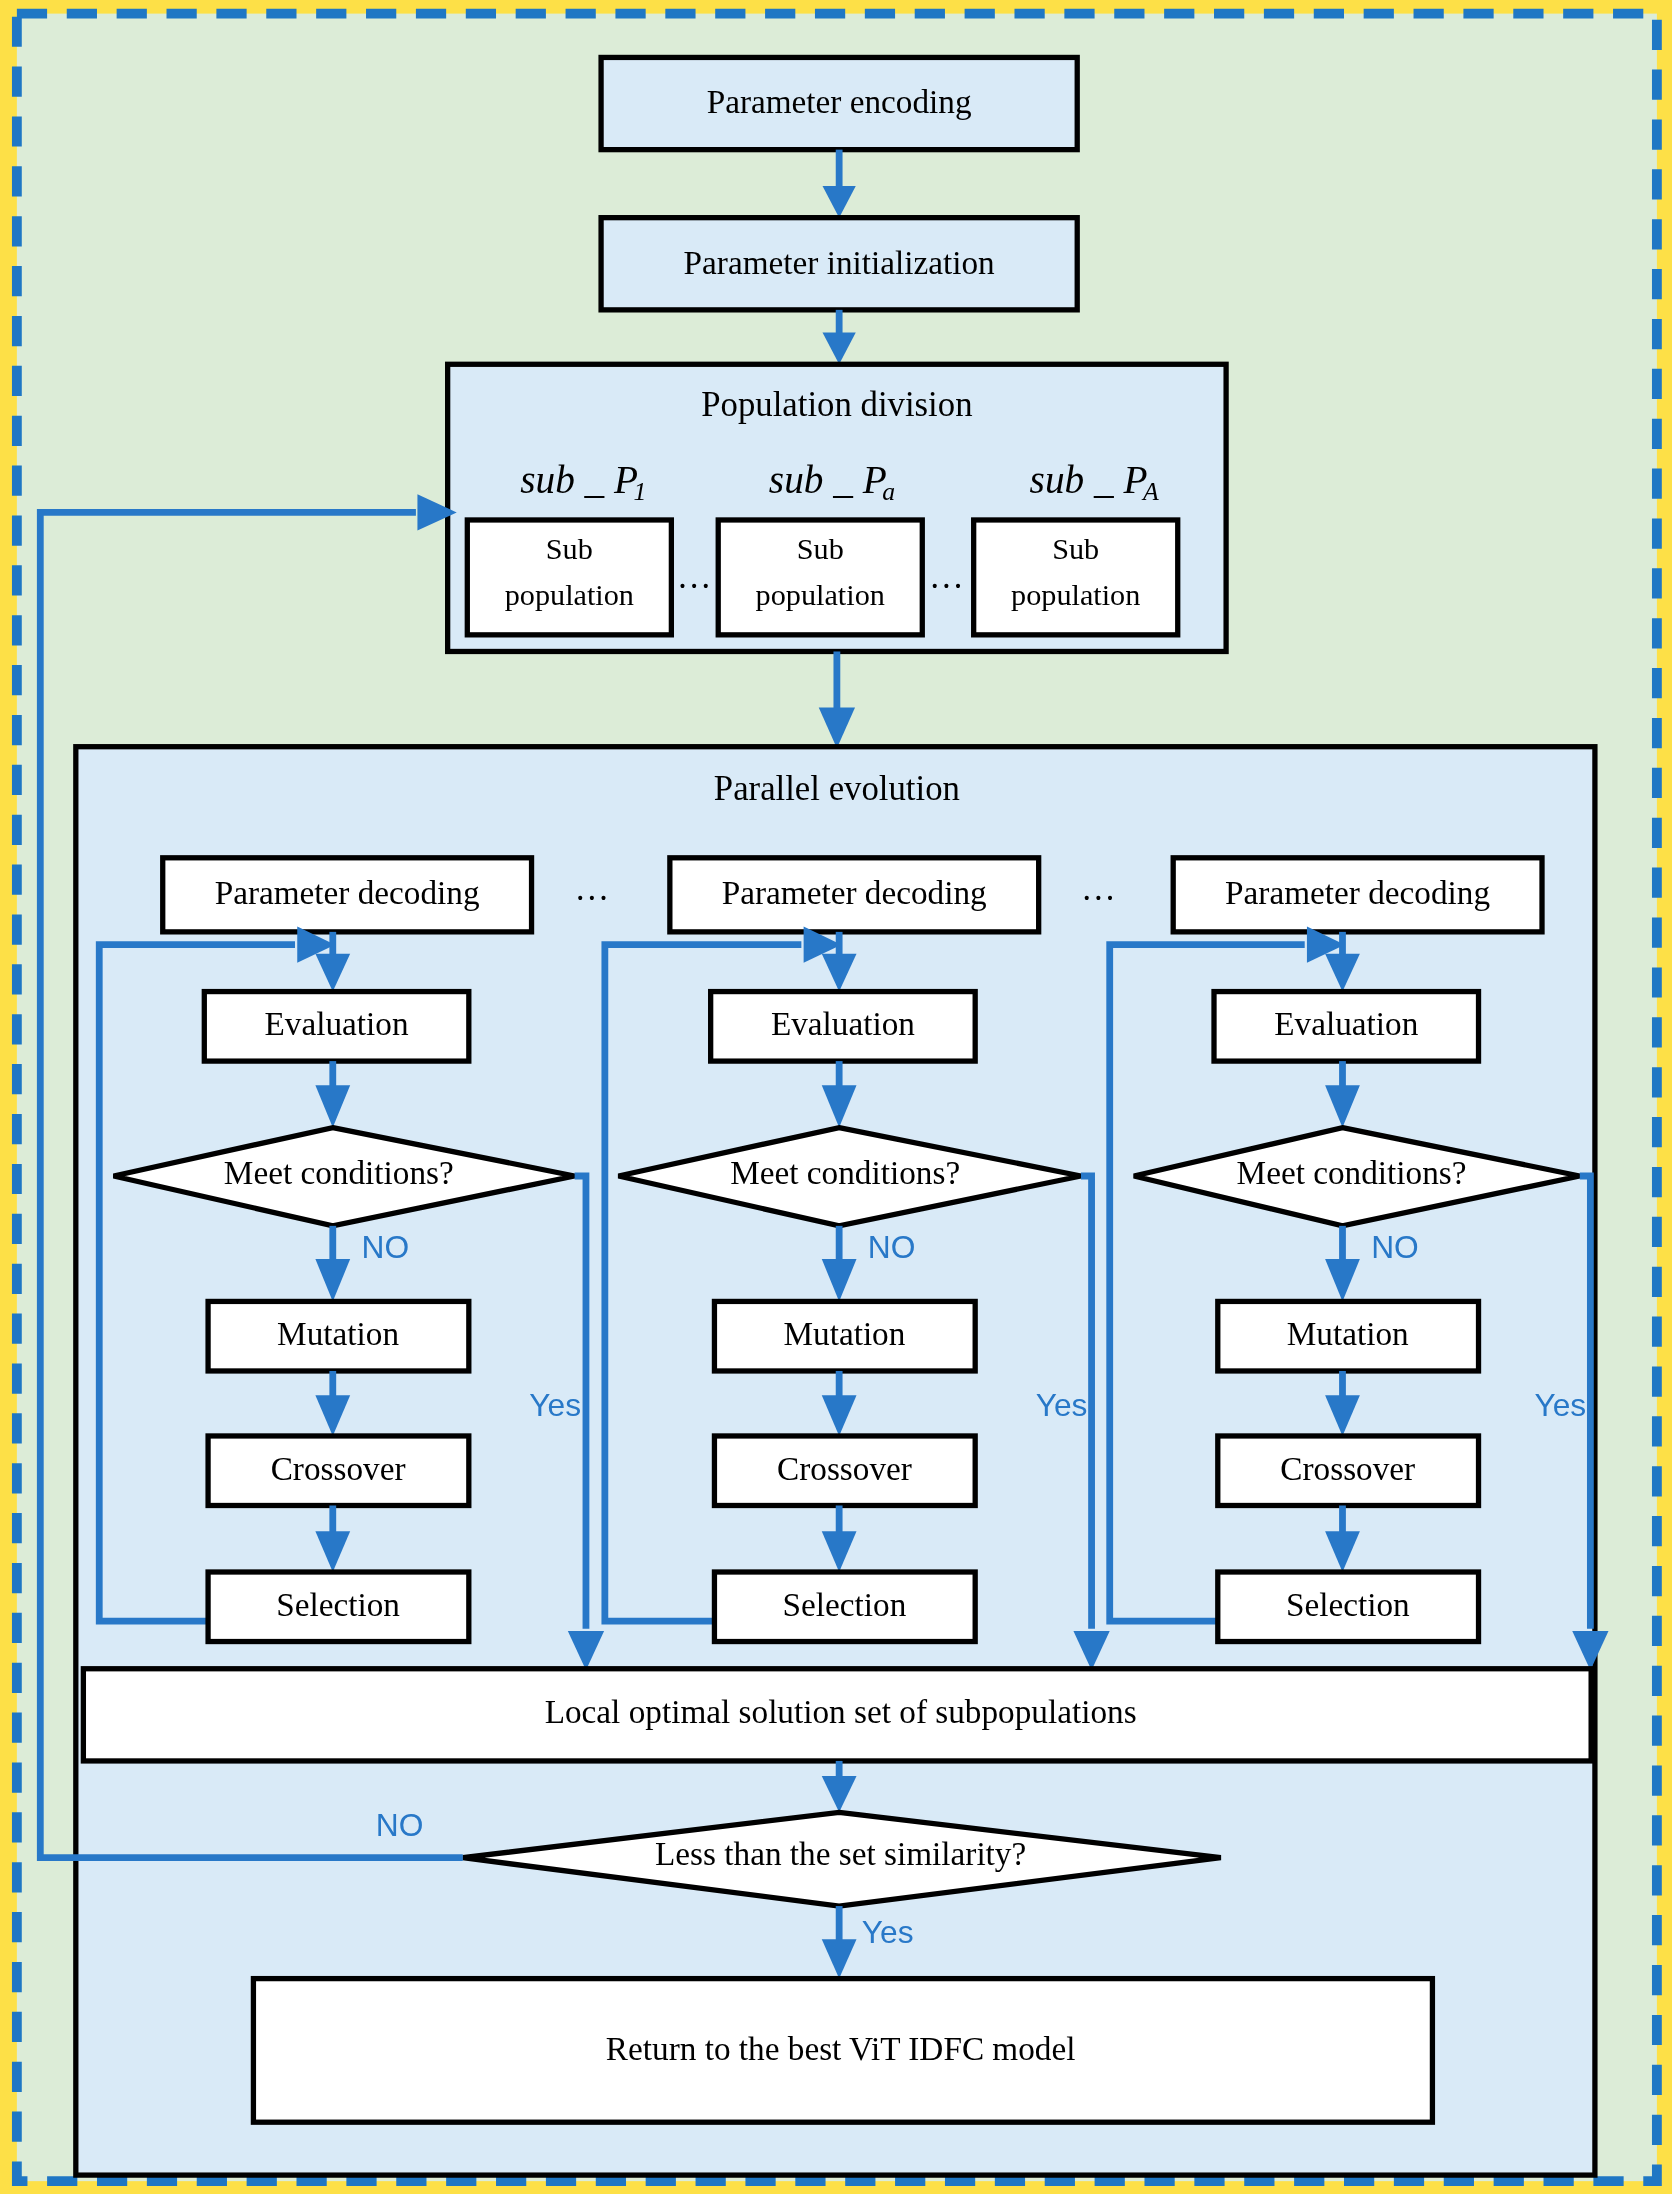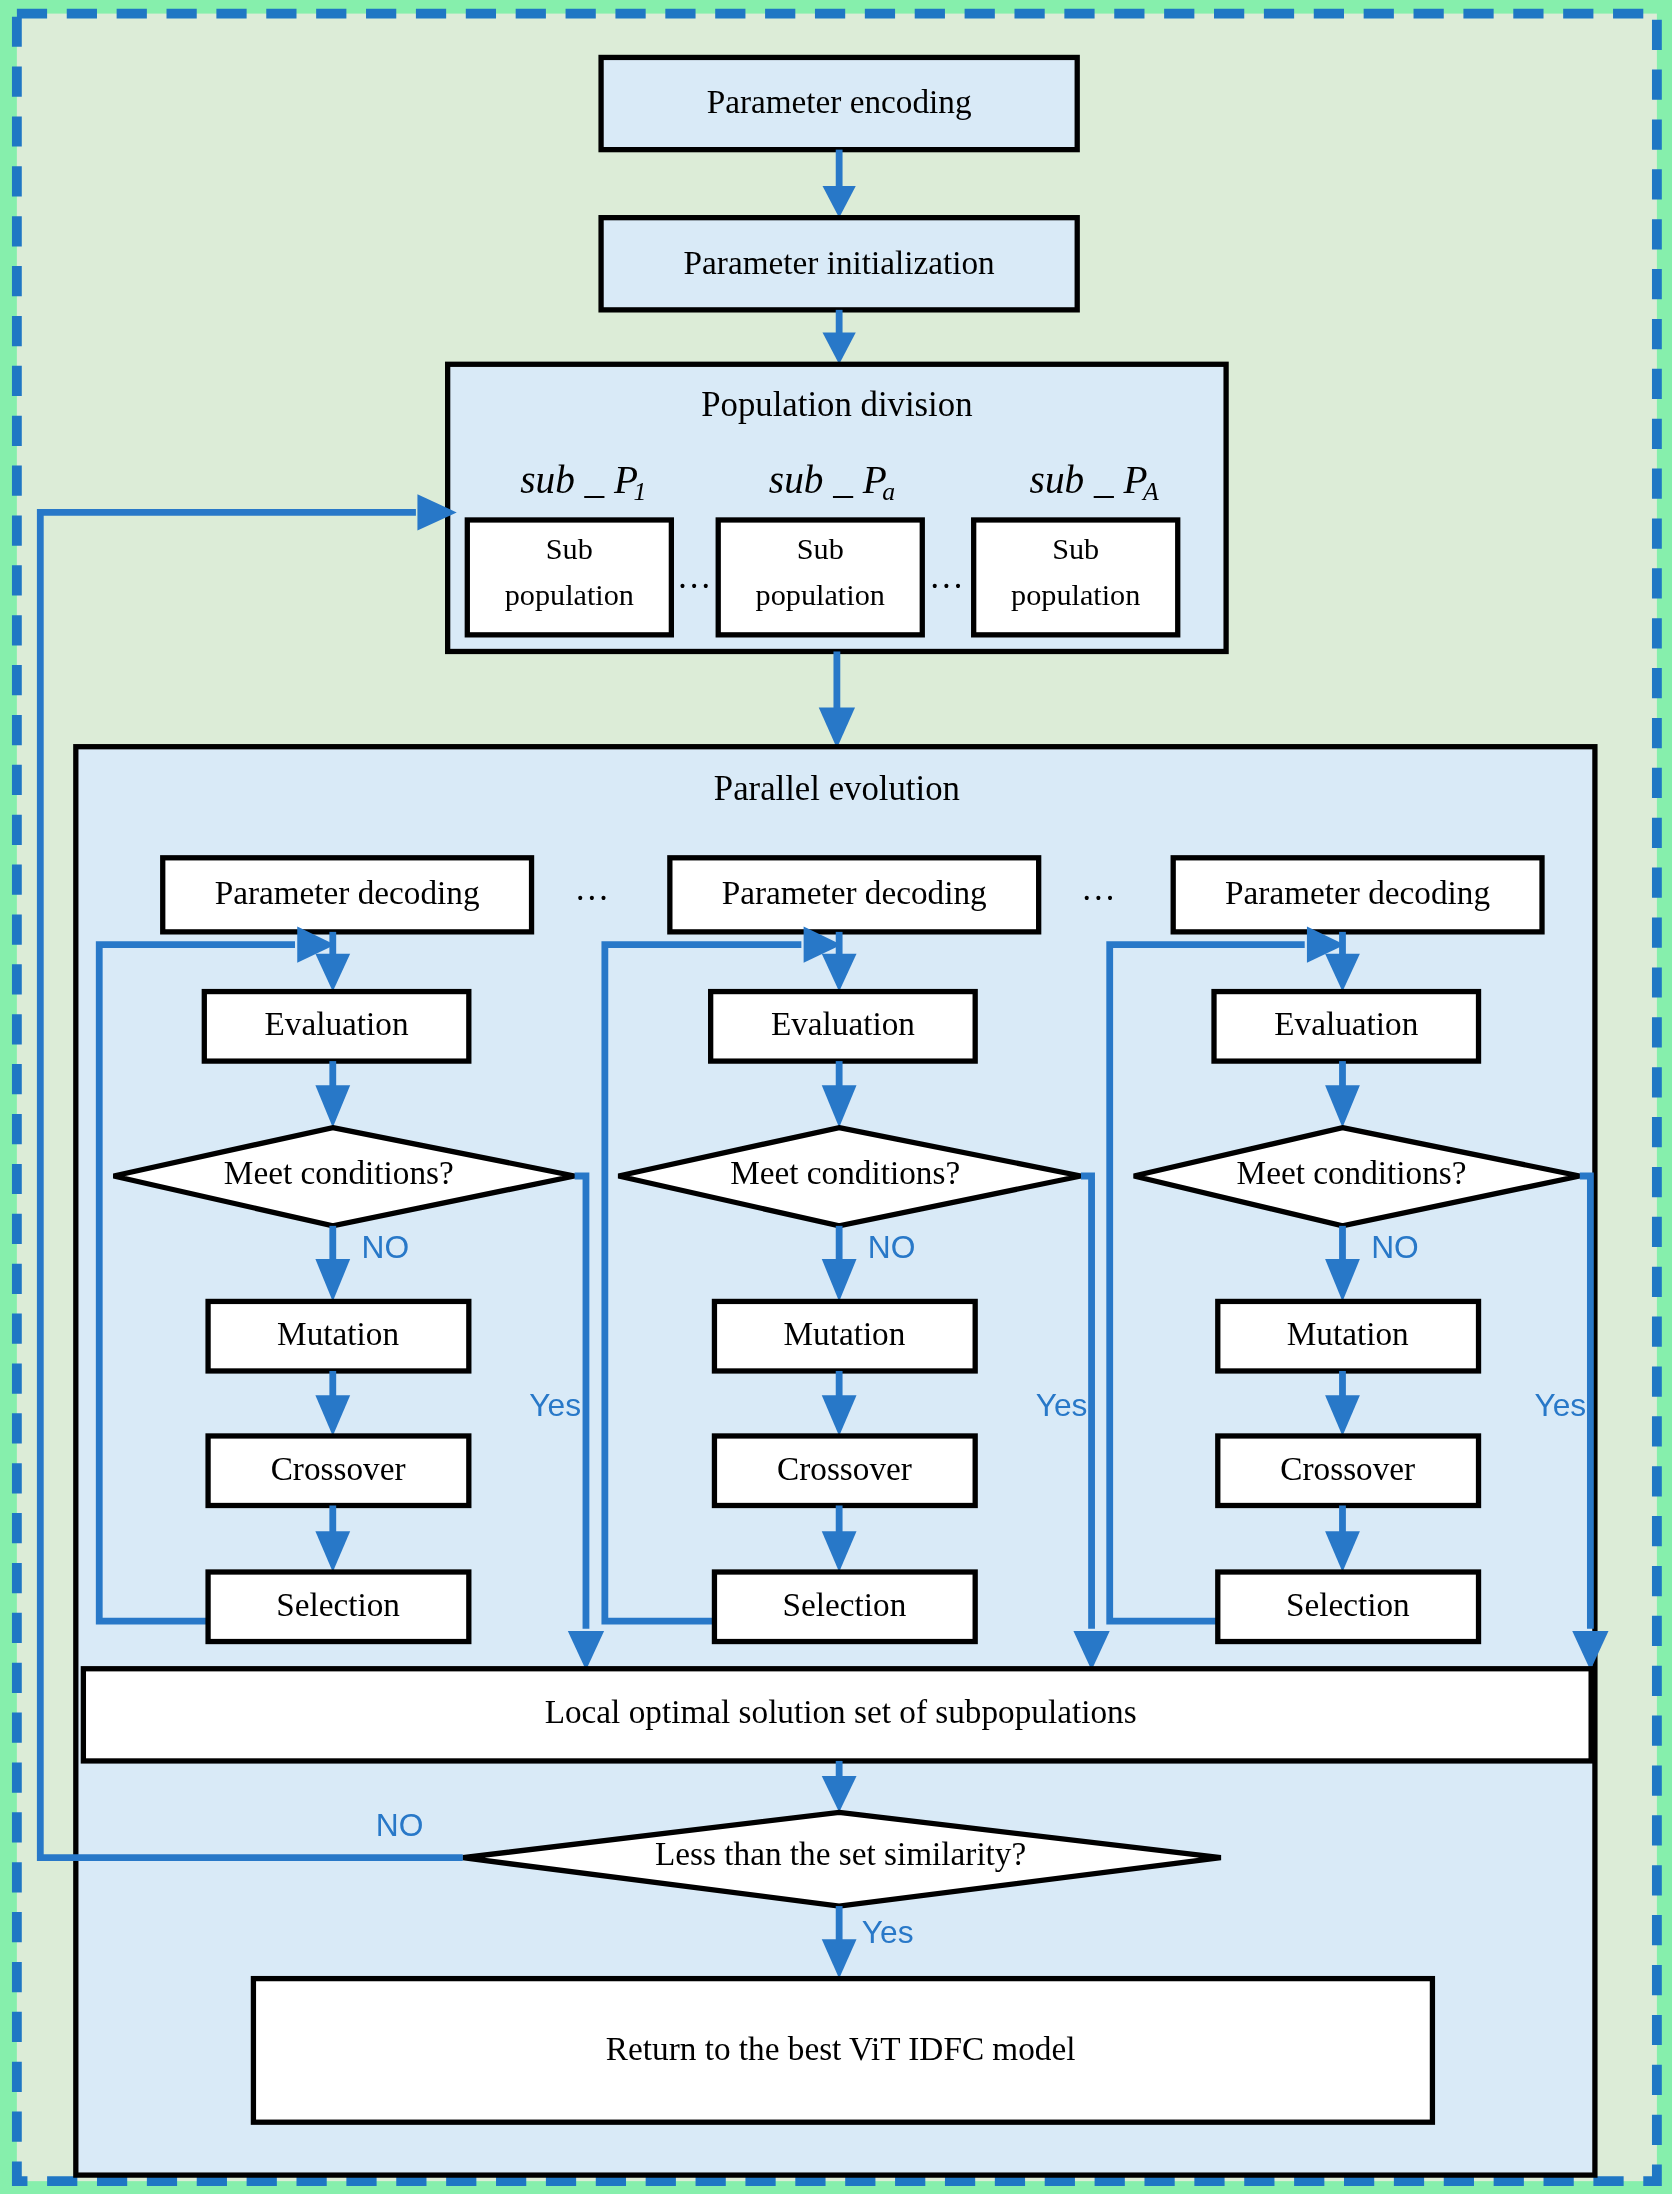--- a/index.html
+++ b/index.html
@@ -1,17 +1,17 @@
 <!DOCTYPE html>
 <html style="font-size:12px"><head>
 <meta charset="utf-8">
 <style>
   html,body{margin:0;padding:0;background:#ffffff;}
   body{font-family:"Liberation Serif", serif;}
-  #stage{position:relative;width:1673px;height:2194px;overflow:hidden;background:#86efac;}
+  #stage{position:relative;width:1673px;height:2194px;overflow:hidden;background:#fde047;}
   svg#flow{position:absolute;left:0;top:0;width:1673px;height:2194px;display:block;}
   .boxtext{font-family:"Liberation Serif", serif;font-size:44px;fill:#000;text-anchor:middle;dominant-baseline:middle;}
   .boxtext.sm{font-size:40px;}
   .paneltitle{font-family:"Liberation Serif", serif;font-size:46px;fill:#000;text-anchor:middle;dominant-baseline:middle;}
   .edgelabel{font-family:"Liberation Sans", sans-serif;font-size:42px;fill:#2878c8;dominant-baseline:middle;}
   .mathlab{font-family:"Liberation Serif", serif;font-size:52px;fill:#000;font-style:italic;text-anchor:middle;dominant-baseline:middle;}
   .mathsub{font-family:"Liberation Serif", serif;font-size:34px;fill:#000;font-style:italic;}
   .dots{font-family:"Liberation Serif", serif;font-size:46px;fill:#000;text-anchor:middle;dominant-baseline:middle;letter-spacing:4px;}
   .nodebox{stroke:#000;stroke-width:7;}
   .dia{stroke:#000;stroke-width:7;fill:#ffffff;}

